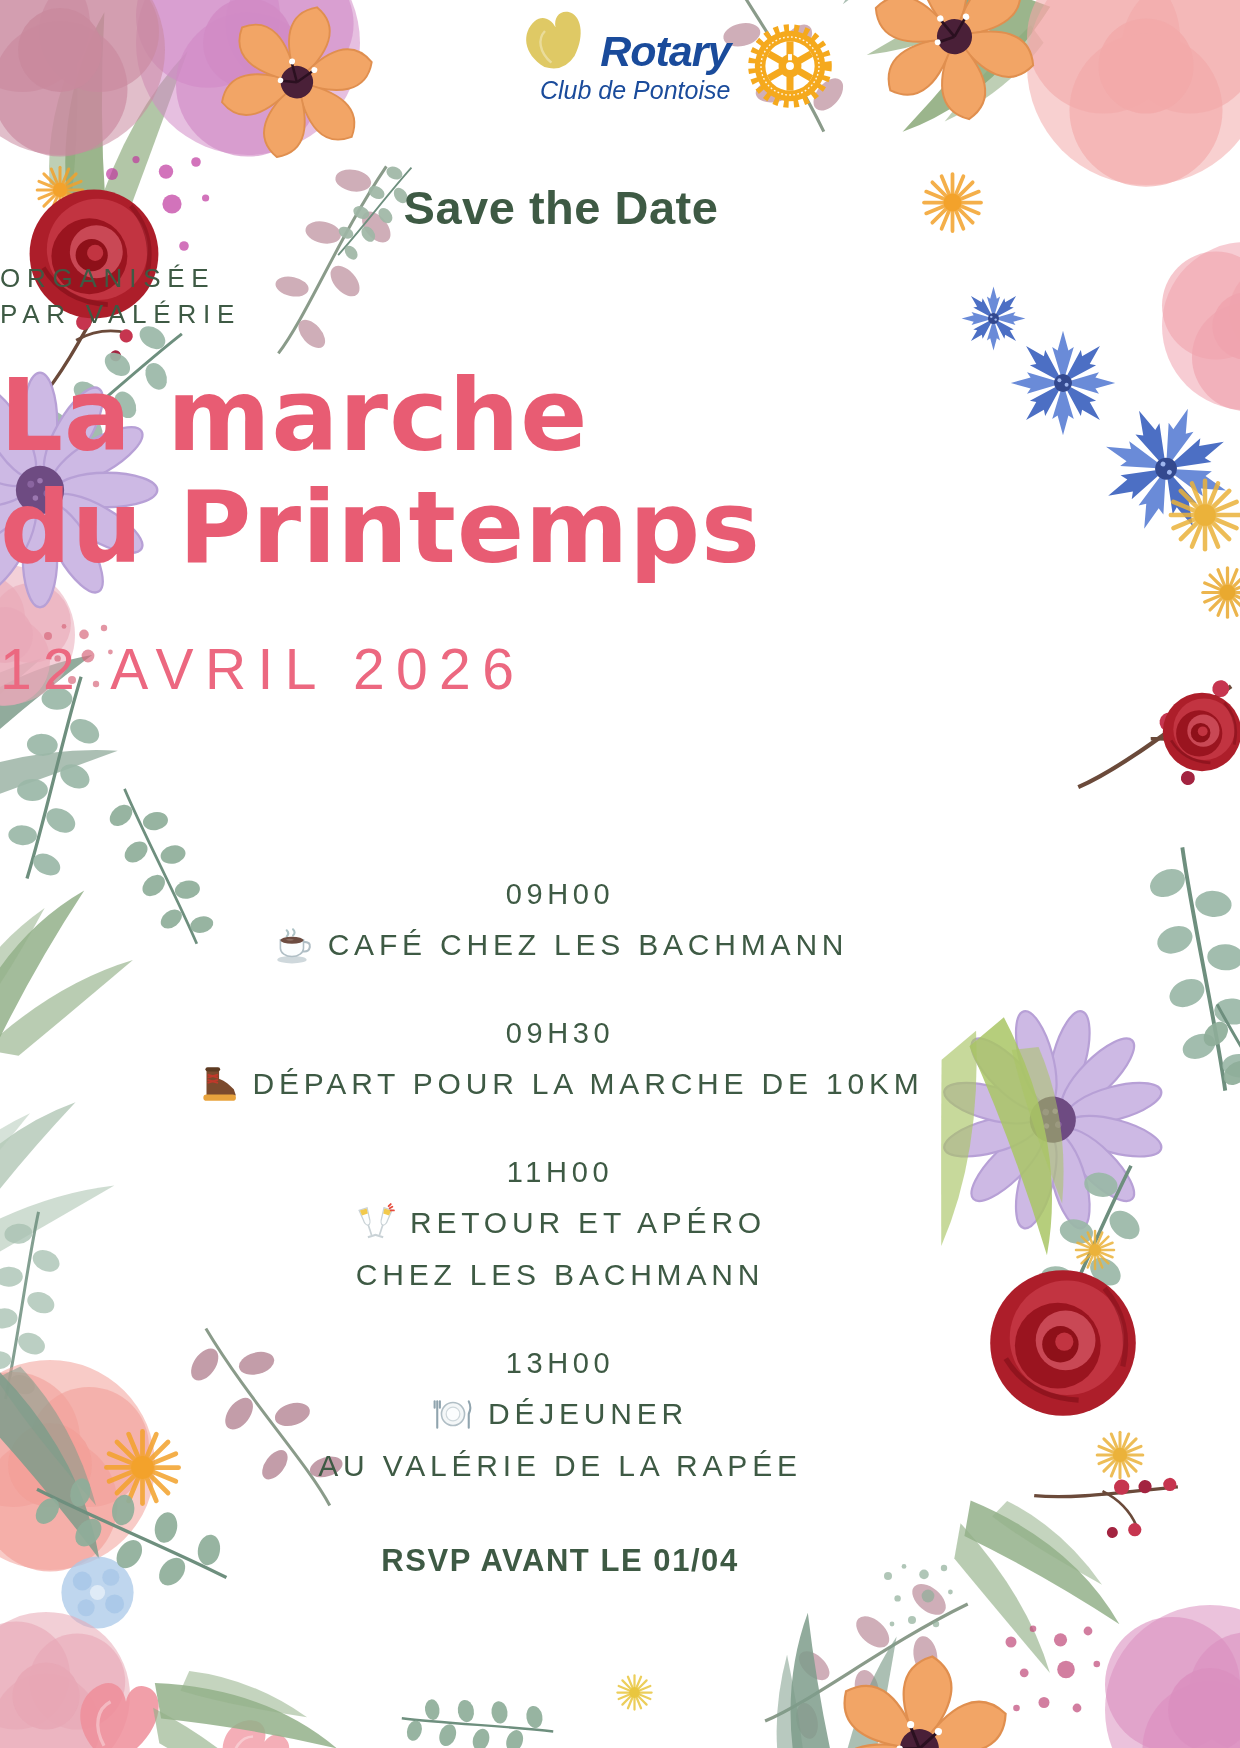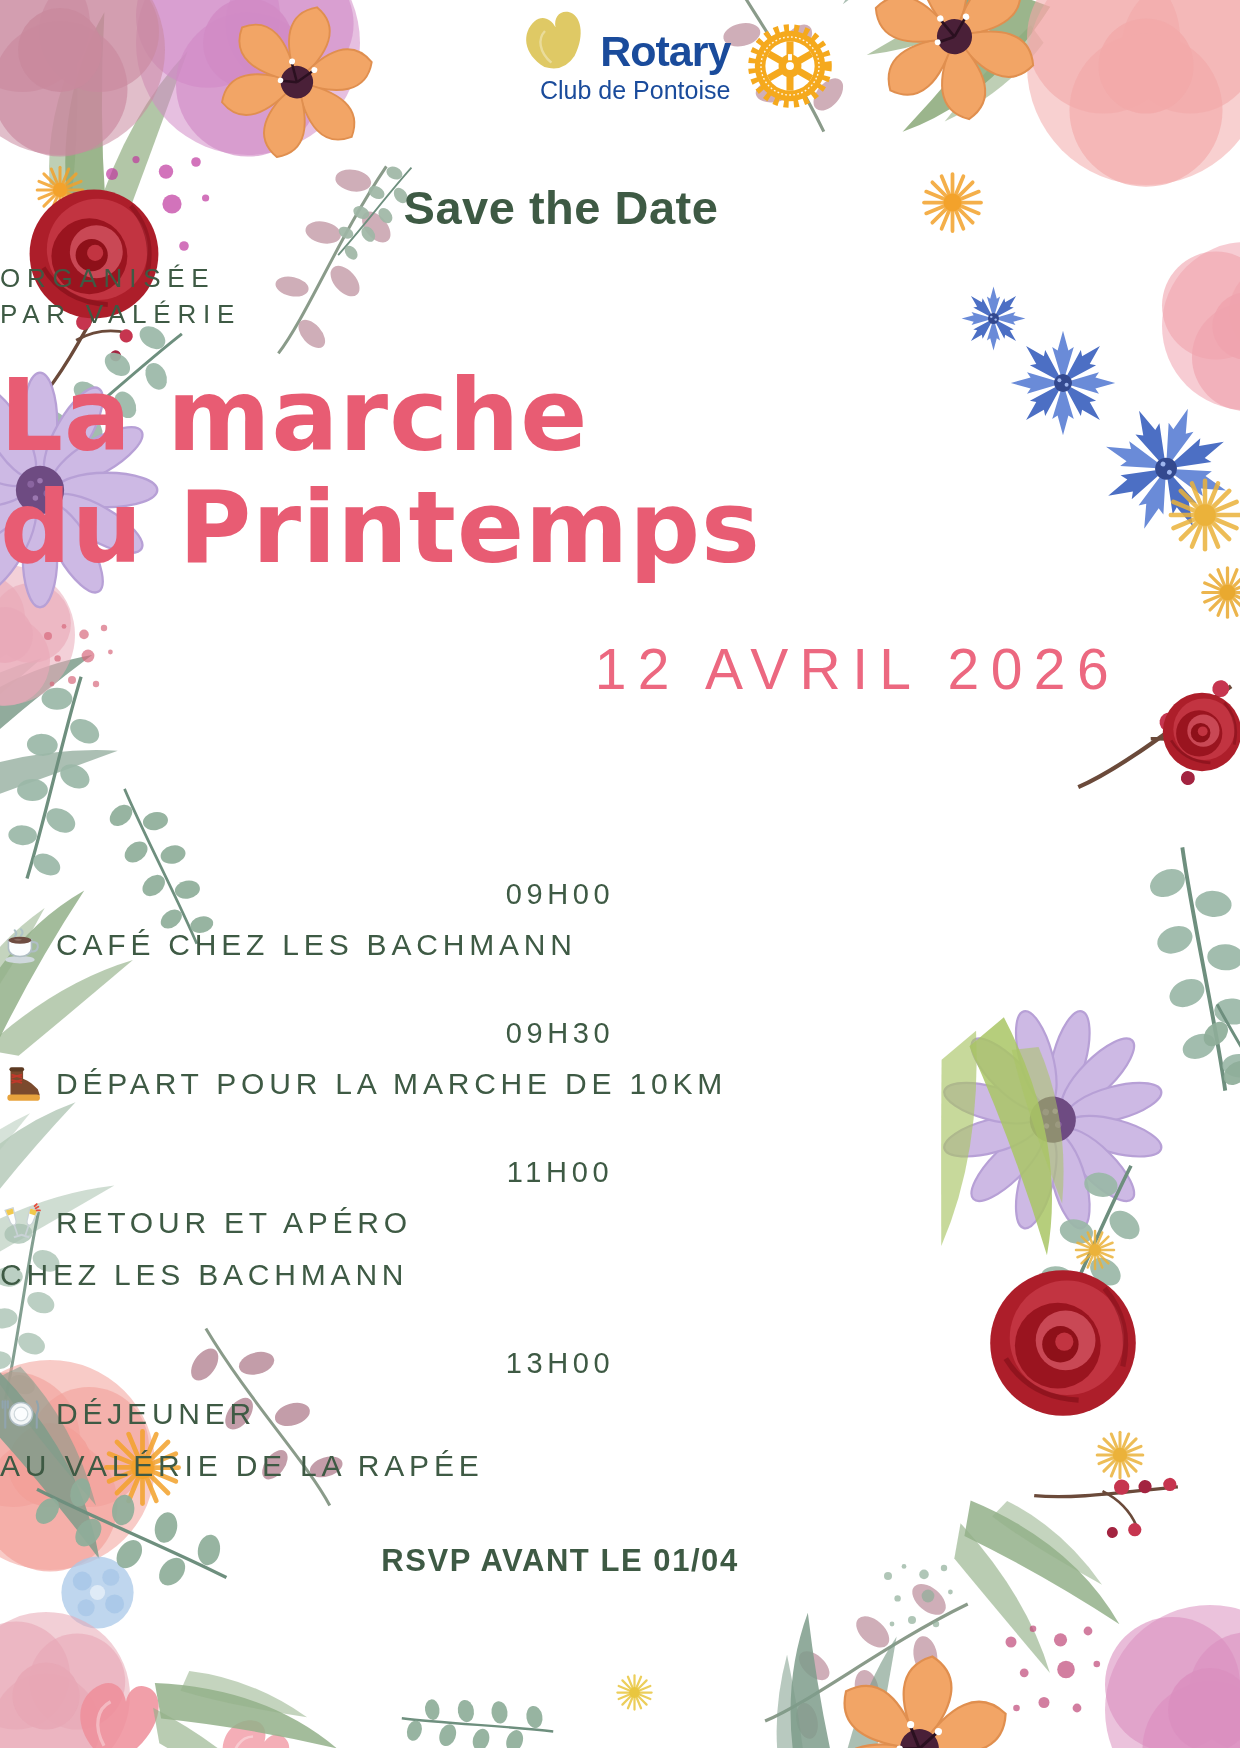--- a/index.html
+++ b/index.html
@@ -17,42 +17,42 @@
     width:1240px;height:1748px;
     margin:0 auto;
     background:var(--bg);
     overflow:hidden;
     font-family:"Liberation Sans","DejaVu Sans",sans-serif;
   }
   svg.florals{position:absolute;inset:0;z-index:0;pointer-events:none;}
   .content{position:absolute;inset:0;z-index:1;}
 
   
-  .logo{position:absolute;top:22px;left:540px;display:flex;align-items:center;gap:16px;}
+  .logo{position:absolute;top:22px;left:540px;display:flex;align-items:center;gap:16px;font-style:italic;}
   .logo-text{display:flex;flex-direction:column;align-items:flex-end;}
   .logo-brand{font-size:43px;font-weight:700;color:var(--blue);letter-spacing:-1px;line-height:1;}
   .logo-sub{font-size:25px;color:var(--blue);margin-top:5px;line-height:1;}
   .wheel{width:88px;height:88px;}
 
   
   .save{position:absolute;top:180px;left:1px;width:1120px;text-align:center;
         font-size:47px;font-weight:700;color:var(--green);letter-spacing:.5px;}
   .organise{position:absolute;top:260px;left:0;width:1120px;text-align:left;
         font-size:26px;color:var(--green);letter-spacing:.26em;line-height:36px;font-weight:400;}
   .title{position:absolute;top:360px;left:0;width:1140px;text-align:left;
         font-family:"DejaVu Sans","Liberation Sans",sans-serif;
         font-size:99px;line-height:112px;font-weight:700;color:var(--pink);letter-spacing:1px;}
-  .date{position:absolute;top:636px;left:0;width:1120px;text-align:right;
+  .date{position:absolute;top:636px;left:0;width:1120px;text-align:left;
         font-size:57px;color:var(--pink2);letter-spacing:.2em;font-weight:400;}
 
   
   .schedule{position:absolute;top:878px;left:0;width:1120px;}
   .sched-item{text-align:center;color:var(--green);margin-bottom:50px;}
   .sched-item .time{font-size:29px;letter-spacing:.16em;margin-bottom:12px;}
-  .sched-item .line{display:flex;justify-content:flex-start;align-items:center;gap:14px;
+  .sched-item .line{display:flex;justify-content:center;align-items:center;gap:14px;
         font-size:30px;letter-spacing:.16em;margin-bottom:8px;min-height:44px;}
   .evt-icon{width:42px;height:42px;flex:0 0 auto;}
 
   .rsvp{position:absolute;top:1525px;left:0;width:1120px;text-align:center;
         font-size:31px;font-weight:700;color:var(--green);letter-spacing:.05em;margin-top:18px;}
 </style>
 </head>
 <body>
 
 <svg width="0" height="0" style="position:absolute" aria-hidden="true">

